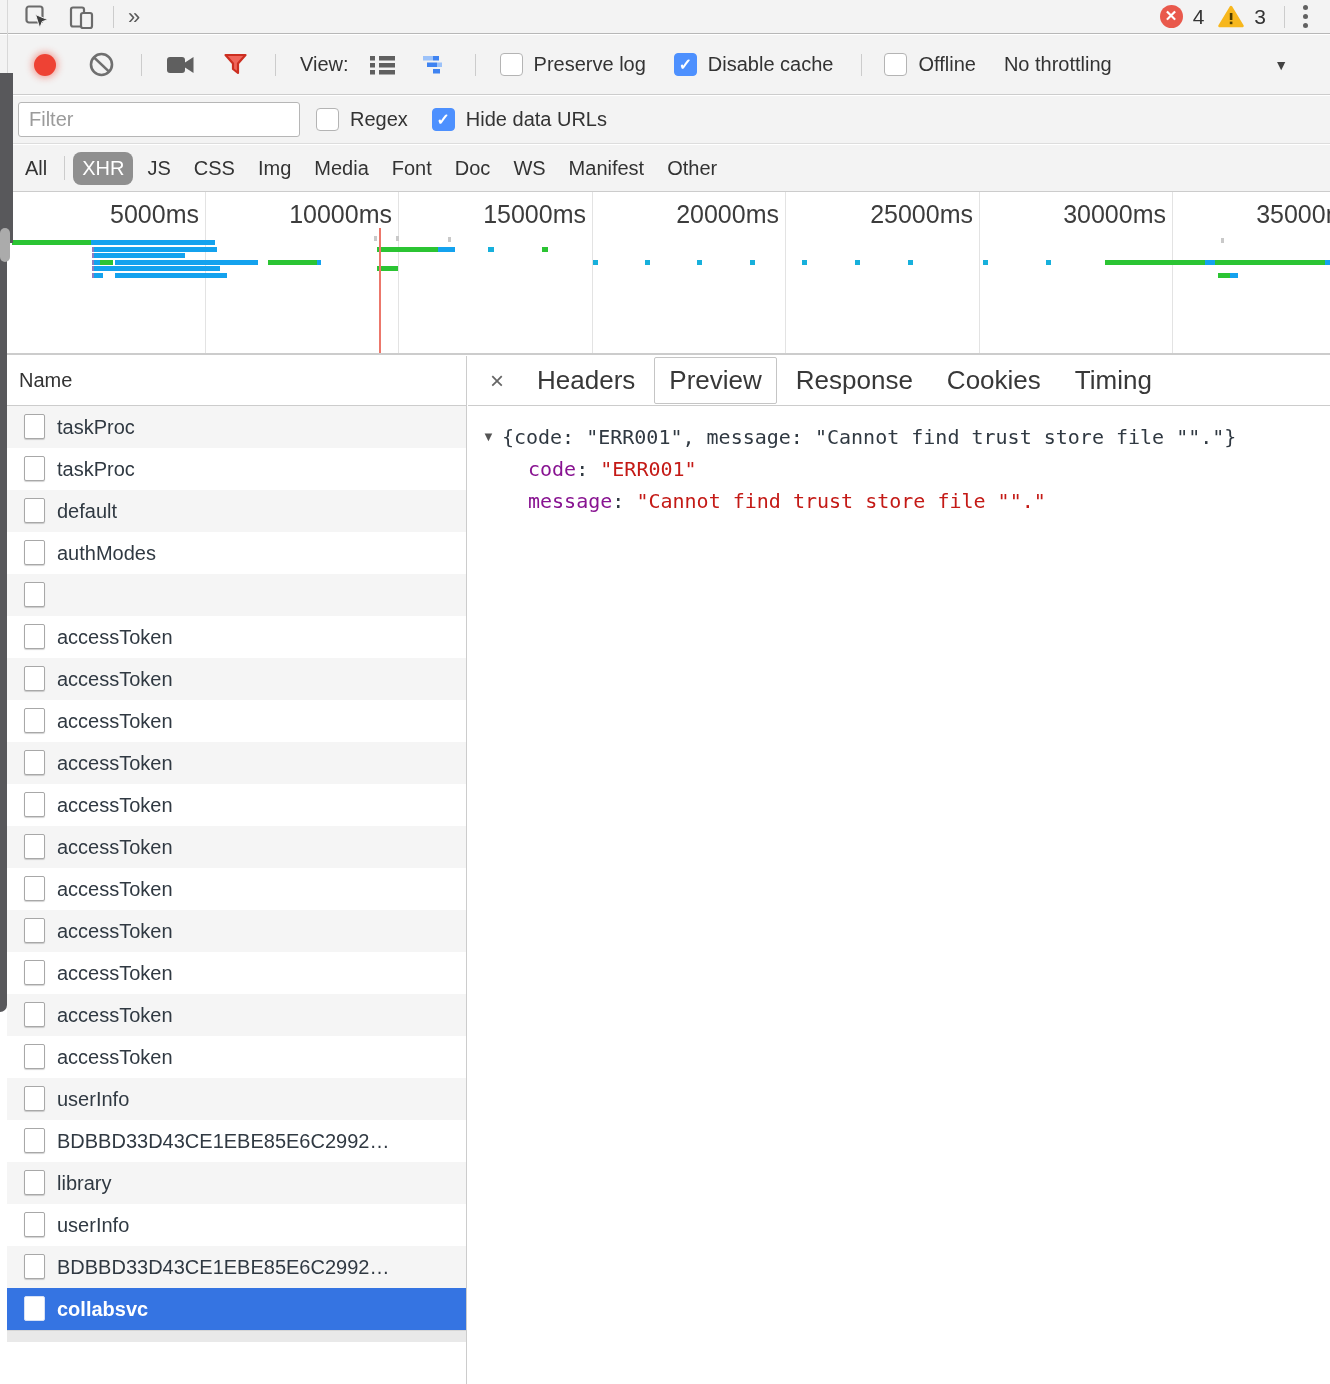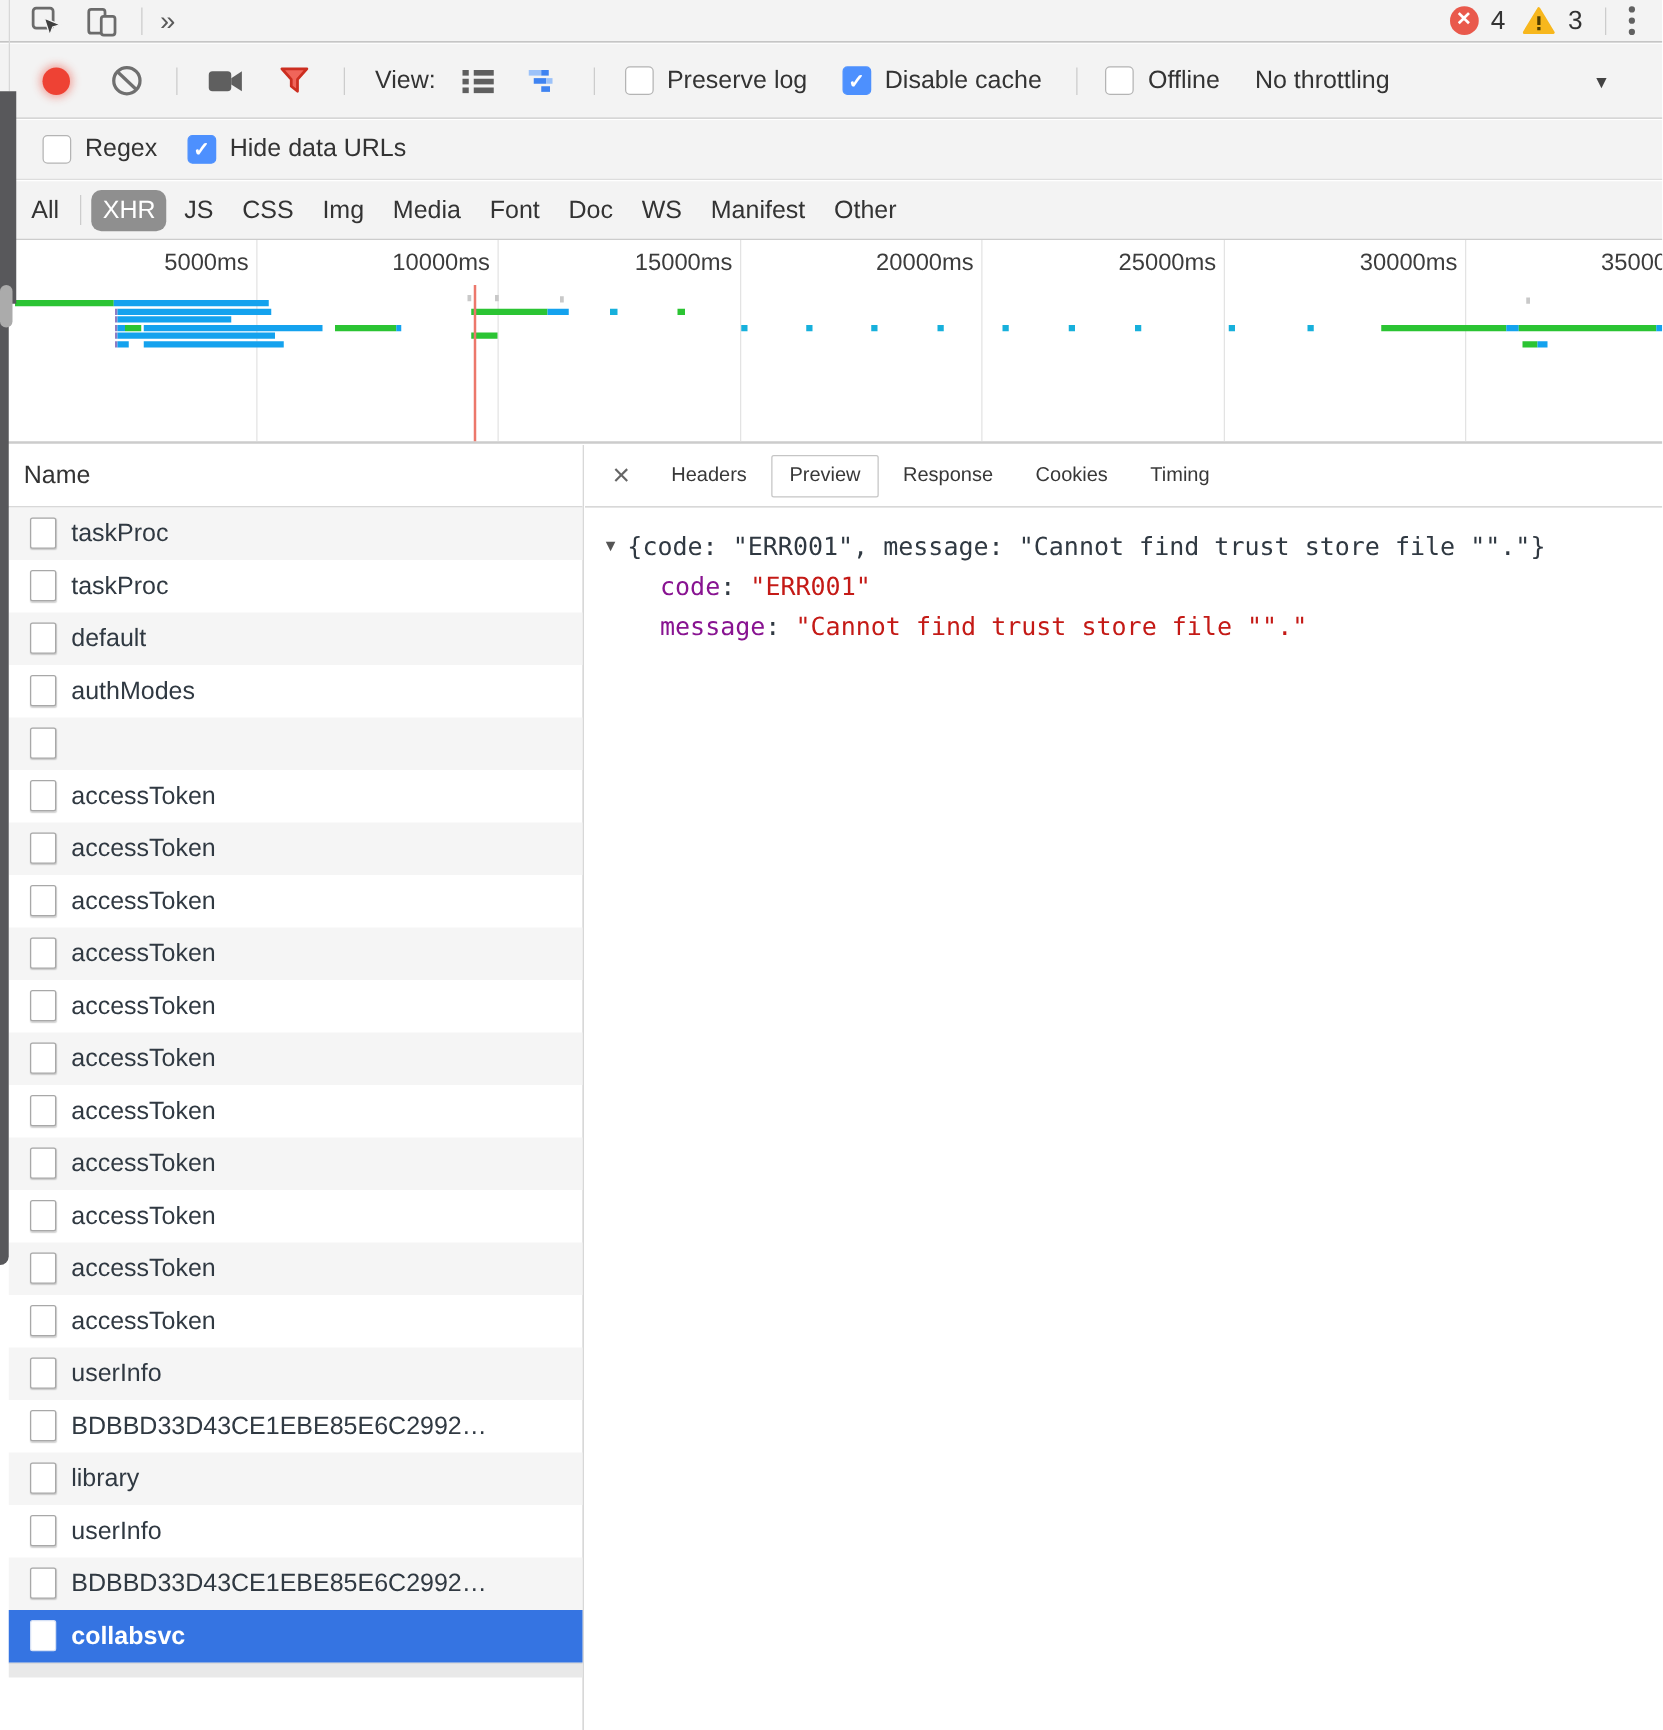--- a/index.html
+++ b/index.html
@@ -54,21 +54,21 @@
   .typebar { position:absolute; left:0; top:145px; width:1330px; height:47px;
     background:#f3f3f3; border-bottom:1px solid #ccc;
     display:flex; align-items:center; padding-left:16px; font-size:20px; }
   .pill { padding:5px 9px; margin-right:5px; border-radius:8px; color:#333; }
   .pill.sel { background:#8f8f8f; color:#fff; }
   .typebar .vdiv { margin:0 8px 0 3px; height:24px; }
   
   .overview { position:absolute; left:0; top:192px; width:1330px; height:163px;
     background:#fff; border-bottom:2px solid #ccc; overflow:hidden; }
   .gridline { position:absolute; top:0; bottom:0; width:1px; background:#e3e3e3; }
-  .ov-label { position:absolute; top:8px; font-size:19px; color:#3c3c3c; white-space:nowrap; }
+  .ov-label { position:absolute; top:8px; font-size:25px; color:#3c3c3c; white-space:nowrap; }
   .wf-seg { position:absolute; height:5px; }
   .wf-tick { position:absolute; width:3px; height:5px; background:#c9c9c9; }
   .wf-cursor { position:absolute; width:2px; background:#ec776b; }
   
   .requests { position:absolute; left:0; top:356px; width:467px; bottom:0;
     background:#fff; border-right:1px solid #ccc; }
   .req-header { height:50px; line-height:49px; border-bottom:1px solid #ccc;
     padding-left:19px; font-size:20px; color:#333; background:#fff; }
   .req-row { height:42px; margin-left:7px; position:relative;text-align:center; }
   .req-row:nth-child(odd) { background:#f5f5f5; }
@@ -79,21 +79,21 @@
   .req-row.sel .res-box { border-color:#d7e1f5; box-shadow:none; }
   .req-name { position:absolute; left:50px; top:0; line-height:42px; font-size:20px;
     color:#303942; white-space:nowrap; }
   .req-row.sel .req-name { color:#fff; font-weight:bold; }
   .req-footer { height:12px; margin-left:7px; background:#e9e9e9; border-top:1px solid #d6d6d6; }
   
   .detail { position:absolute; left:468px; top:356px; right:0; bottom:0; background:#fff; }
   .detail-tabs { height:50px; border-bottom:1px solid #ccc; display:flex; align-items:center;
     padding-left:12px; }
   .dt-close { font-size:24px; color:#666; padding:0 10px; margin-right:8px; }
-  .dtab { font-size:16px; color:#383838; padding:7px 14px; margin-right:4px;
+  .dtab { font-size:26px; color:#383838; padding:7px 14px; margin-right:4px;
     border:1px solid transparent; }
   .dtab.sel { border:1px solid #c5c5c5; border-radius:2px; background:#fff; }
   .preview { padding:15px 0 0 14px; font-family:"DejaVu Sans Mono", monospace;
     font-size:20px; line-height:32px; color:#303942; white-space:nowrap; }
   .tri { display:inline-block; font-size:13px; color:#555; margin-right:7px;
     vertical-align:3px; font-family:"Liberation Sans",sans-serif; }
   .pv-field { margin-left:46px; }
   .pv-key { color:#881391; }
   .pv-str { color:#c41a16; }
   
@@ -204,20 +204,21 @@
         <span class="cbgroup">
           <span class="cb"></span>
           <span class="lbl">Offline</span>
         </span>
       </span>
     <span class="lbl throttle">No throttling</span>
     <span class="caret">▼</span>
   </div>
 
   <div class="filterbar">
+    <input class="filter-input" placeholder="Filter" style="">
     <span id="regex-slot" style="display:flex;align-items:center;">
         <span class="cbgroup">
           <span class="cb"></span>
           <span class="lbl">Regex</span>
         </span>
       </span>
     <span id="hide-data-slot" style="display:flex;align-items:center;">
         <span class="cbgroup">
           <span class="cb on">✓</span>
           <span class="lbl">Hide data URLs</span>

